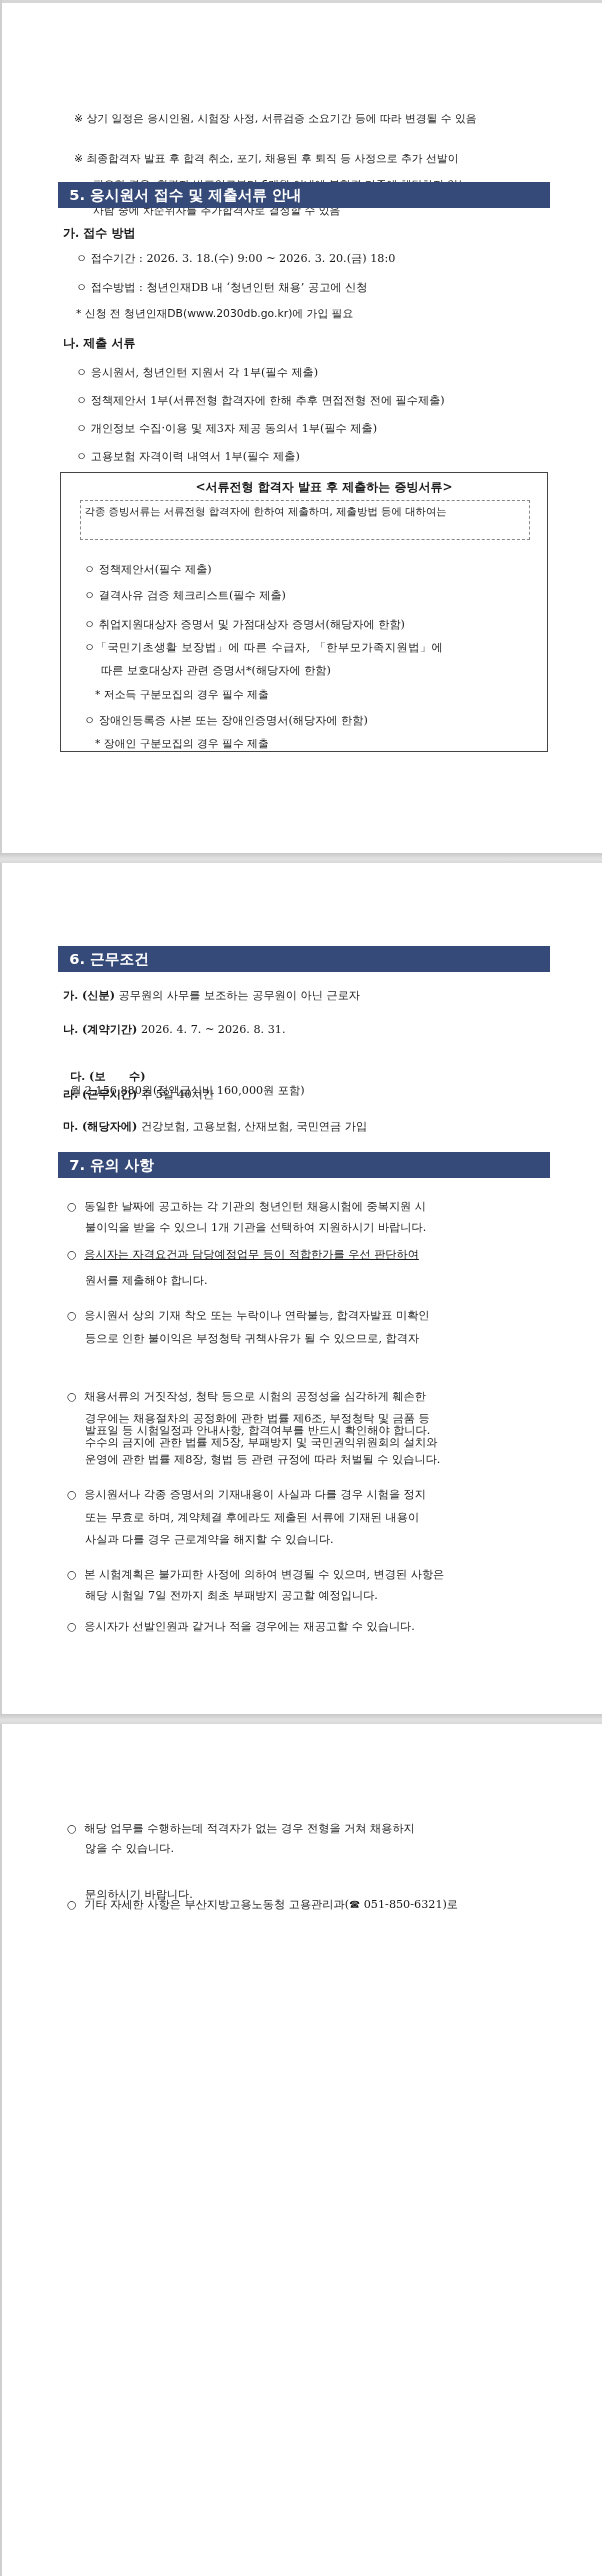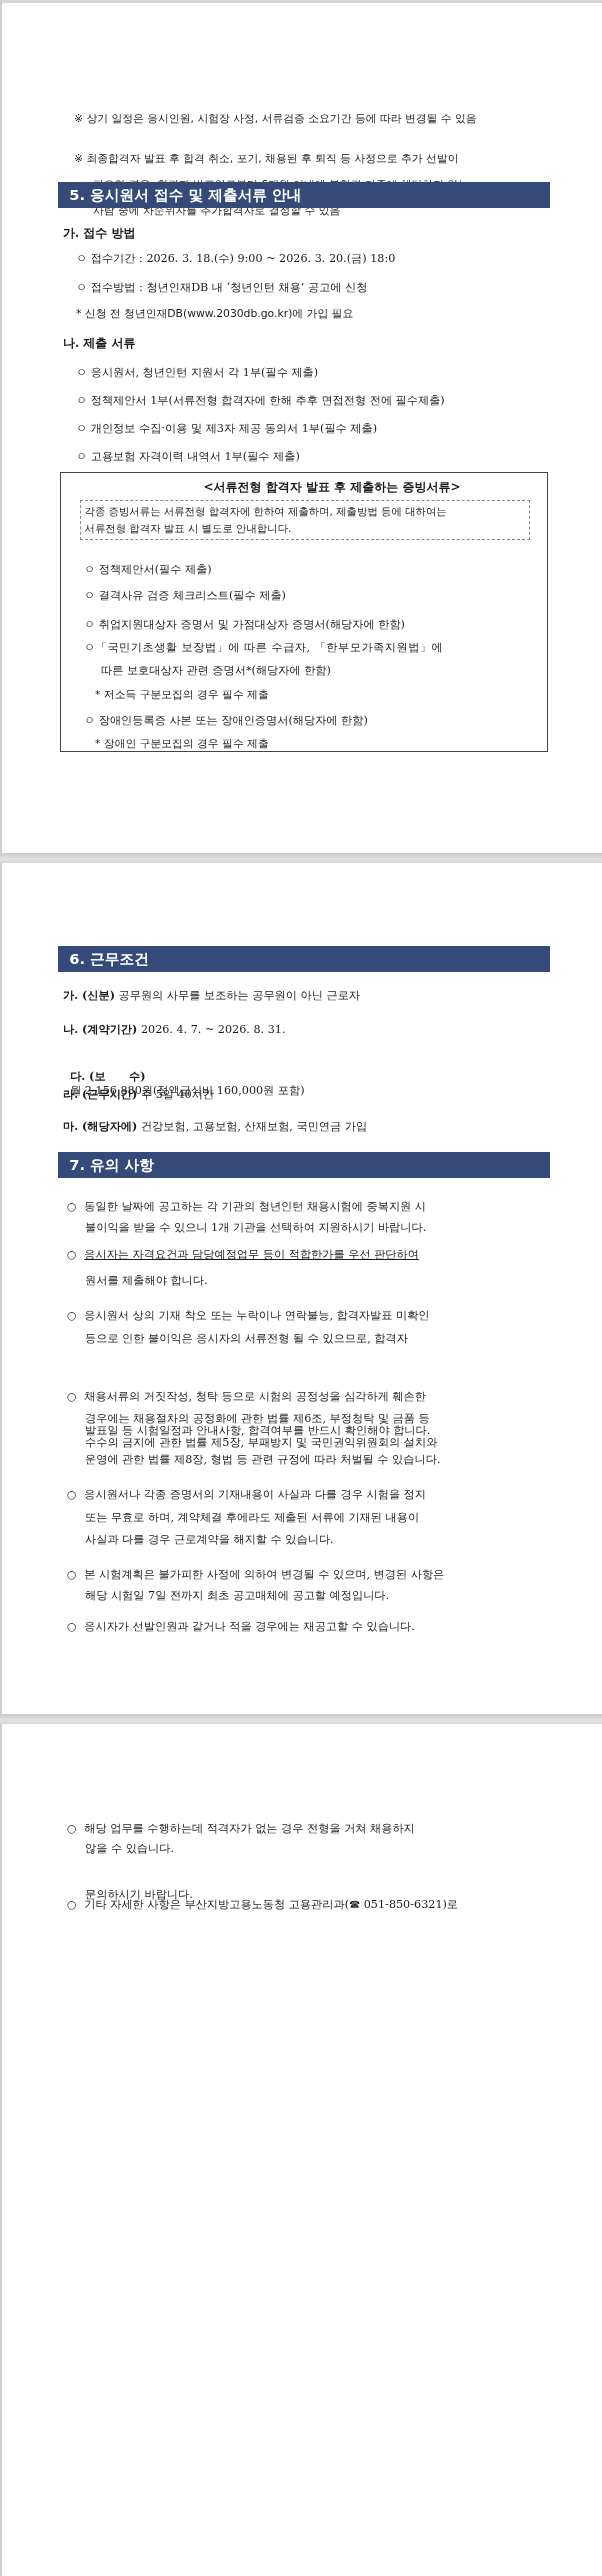--- a/index.html
+++ b/index.html
@@ -13,21 +13,21 @@
   .small { font-size:10px; }
   .note { font-family:"DejaVu Sans","Liberation Sans",sans-serif; font-size:10.8px; }
   .hdr { position:absolute; left:58px; width:492px; background:#354a78; color:#fff;
          font-family:"DejaVu Sans","Liberation Sans",sans-serif; font-weight:bold; font-size:14.7px;
          box-sizing:border-box; padding-left:11.2px; display:flex; align-items:center; }
   .sub { font-weight:bold; font-size:12px; }
   .box { position:absolute; left:60px; width:488px; border:0.9px solid #444; box-sizing:border-box; }
   .dotbox { position:absolute; left:80px; width:450px; border:0.9px dashed #888; box-sizing:border-box;
             font-family:"DejaVu Sans","Liberation Sans",sans-serif; font-size:10.4px; line-height:17.3px;
             padding:1.7px 3.5px; }
-  .boxtitle { position:absolute; left:64px; width:536px; text-align:center; font-weight:bold; font-size:12px; }
+  .boxtitle { position:absolute; left:56px; width:536px; text-align:center; font-weight:bold; font-size:12px; }
   .bul { display:inline-block; width:17.3px; }
   b.num { font-weight:bold; }
 </style>
 </head>
 <body>
 
 <div class="page-edge-top"></div>
 <div class="page-edge-left"></div>
 
 <div class="t note" style="left:74px;top:112px;">※ 상기 일정은 응시인원, 시험장 사정, 서류검증 소요기간 등에 따라 변경될 수 있음</div>
@@ -47,21 +47,20 @@
 <div class="t sub" style="left:63px;top:336px;">나. 제출 서류</div>
 <div class="t" style="left:76px;top:366px;">ㅇ 응시원서, 청년인턴 지원서 각 1부(필수 제출)</div>
 <div class="t" style="left:76px;top:394px;">ㅇ 정책제안서 1부(서류전형 합격자에 한해 추후 면접전형 전에 필수제출)</div>
 <div class="t" style="left:76px;top:422px;">ㅇ 개인정보 수집·이용 및 제3자 제공 동의서 1부(필수 제출)</div>
 <div class="t" style="left:76px;top:450px;">ㅇ 고용보험 자격이력 내역서 1부(필수 제출)</div>
 
 <div class="box" style="top:472px;height:280px;"></div>
 <div class="boxtitle" style="top:479px;">&lt;서류전형 합격자 발표 후 제출하는 증빙서류&gt;</div>
 <div class="dotbox" style="top:500px;height:40px;">
   <div>각종 증빙서류는 서류전형 합격자에 한하여 제출하며, 제출방법 등에 대하여는</div>
-  <div>서류전형 합격자 발표 시 별도로 안내합니다.</div>
 </div>
 <div class="t" style="left:84px;top:563px;">ㅇ 정책제안서(필수 제출)</div>
 <div class="t" style="left:84px;top:589px;">ㅇ 결격사유 검증 체크리스트(필수 제출)</div>
 <div class="t" style="left:84px;top:618px;">ㅇ 취업지원대상자 증명서 및 가점대상자 증명서(해당자에 한함)</div>
 <div class="t" style="left:84px;top:641px;letter-spacing:0.5px;">ㅇ「국민기초생활 보장법」에 따른 수급자, 「한부모가족지원법」에</div>
 <div class="t" style="left:101px;top:664px;">따른 보호대상자 관련 증명서*(해당자에 한함)</div>
 <div class="t small note" style="left:95px;top:688px;">* 저소득 구분모집의 경우 필수 제출</div>
 <div class="t" style="left:84px;top:714px;">ㅇ 장애인등록증 사본 또는 장애인증명서(해당자에 한함)</div>
 <div class="t small note" style="left:95px;top:737px;">* 장애인 구분모집의 경우 필수 제출</div>
 
@@ -95,34 +94,34 @@
   <span>7. 유의 사항</span>
 </div>
 
 <div class="t" style="left:67px;top:1200px;"><span class="bul">○</span><span>동일한 날짜에 공고하는 각 기관의 청년인턴 채용시험에 중복지원 시</span></div>
 <div class="t" style="left:85px;top:1221px;">불이익을 받을 수 있으니 1개 기관을 선택하여 지원하시기 바랍니다.</div>
 
 <div class="t" style="left:67px;top:1248px;text-decoration:underline;"><span class="bul">○</span><span>응시자는 자격요건과 담당예정업무 등이 적합한가를 우선 판단하여</span></div>
 <div class="t" style="left:85px;top:1274px;">원서를 제출해야 합니다.</div>
 
 <div class="t" style="left:67px;top:1309px;"><span class="bul">○</span><span>응시원서 상의 기재 착오 또는 누락이나 연락불능, 합격자발표 미확인</span></div>
-<div class="t" style="left:85px;top:1332px;">등으로 인한 불이익은 응시자의 서류전형 될 수 있으므로, 합격자</div>
+<div class="t" style="left:85px;top:1332px;">등으로 인한 불이익은 부정청탁 귀책사유가 될 수 있으므로, 합격자</div>
 <div class="t" style="left:85px;top:1424px;">발표일 등 시험일정과 안내사항, 합격여부를 반드시 확인해야 합니다.</div>
 
 <div class="t" style="left:67px;top:1390px;"><span class="bul">○</span><span>채용서류의 거짓작성, 청탁 등으로 시험의 공정성을 심각하게 훼손한</span></div>
 <div class="t" style="left:85px;top:1412px;">경우에는 채용절차의 공정화에 관한 법률 제6조, 부정청탁 및 금품 등</div>
 <div class="t" style="left:85px;top:1436px;">수수의 금지에 관한 법률 제5장, 부패방지 및 국민권익위원회의 설치와</div>
 <div class="t" style="left:85px;top:1453px;">운영에 관한 법률 제8장, 형법 등 관련 규정에 따라 처벌될 수 있습니다.</div>
 
 <div class="t" style="left:67px;top:1488px;"><span class="bul">○</span><span>응시원서나 각종 증명서의 기재내용이 사실과 다를 경우 시험을 정지</span></div>
 <div class="t" style="left:85px;top:1511px;">또는 무효로 하며, 계약체결 후에라도 제출된 서류에 기재된 내용이</div>
 <div class="t" style="left:85px;top:1533px;">사실과 다를 경우 근로계약을 해지할 수 있습니다.</div>
 
 <div class="t" style="left:67px;top:1568px;"><span class="bul">○</span><span>본 시험계획은 불가피한 사정에 의하여 변경될 수 있으며, 변경된 사항은</span></div>
-<div class="t" style="left:85px;top:1589px;">해당 시험일 7일 전까지 최초 공고매체에 공고할 예정입니다.</div>
+<div class="t" style="left:85px;top:1589px;">해당 시험일 7일 전까지 최초 부패방지 공고할 예정입니다.</div>
 
 <div class="t" style="left:67px;top:1620px;"><span class="bul">○</span><span>응시자가 선발인원과 같거나 적을 경우에는 재공고할 수 있습니다.</span></div>
 
 <div class="sep" style="top:1714px;"></div>
 
 <div class="t" style="left:67px;top:1822px;"><span class="bul">○</span><span>해당 업무를 수행하는데 적격자가 없는 경우 전형을 거쳐 채용하지</span></div>
 <div class="t" style="left:85px;top:1842px;">않을 수 있습니다.</div>
 <div class="t" style="left:67px;top:1866px;margin-top:32px;"><span class="bul">○</span><span>기타 자세한 사항은 부산지방고용노동청 고용관리과(☎ 051-850-6321)로</span></div>
 <div class="t" style="left:85px;top:1888px;">문의하시기 바랍니다.</div>
 

